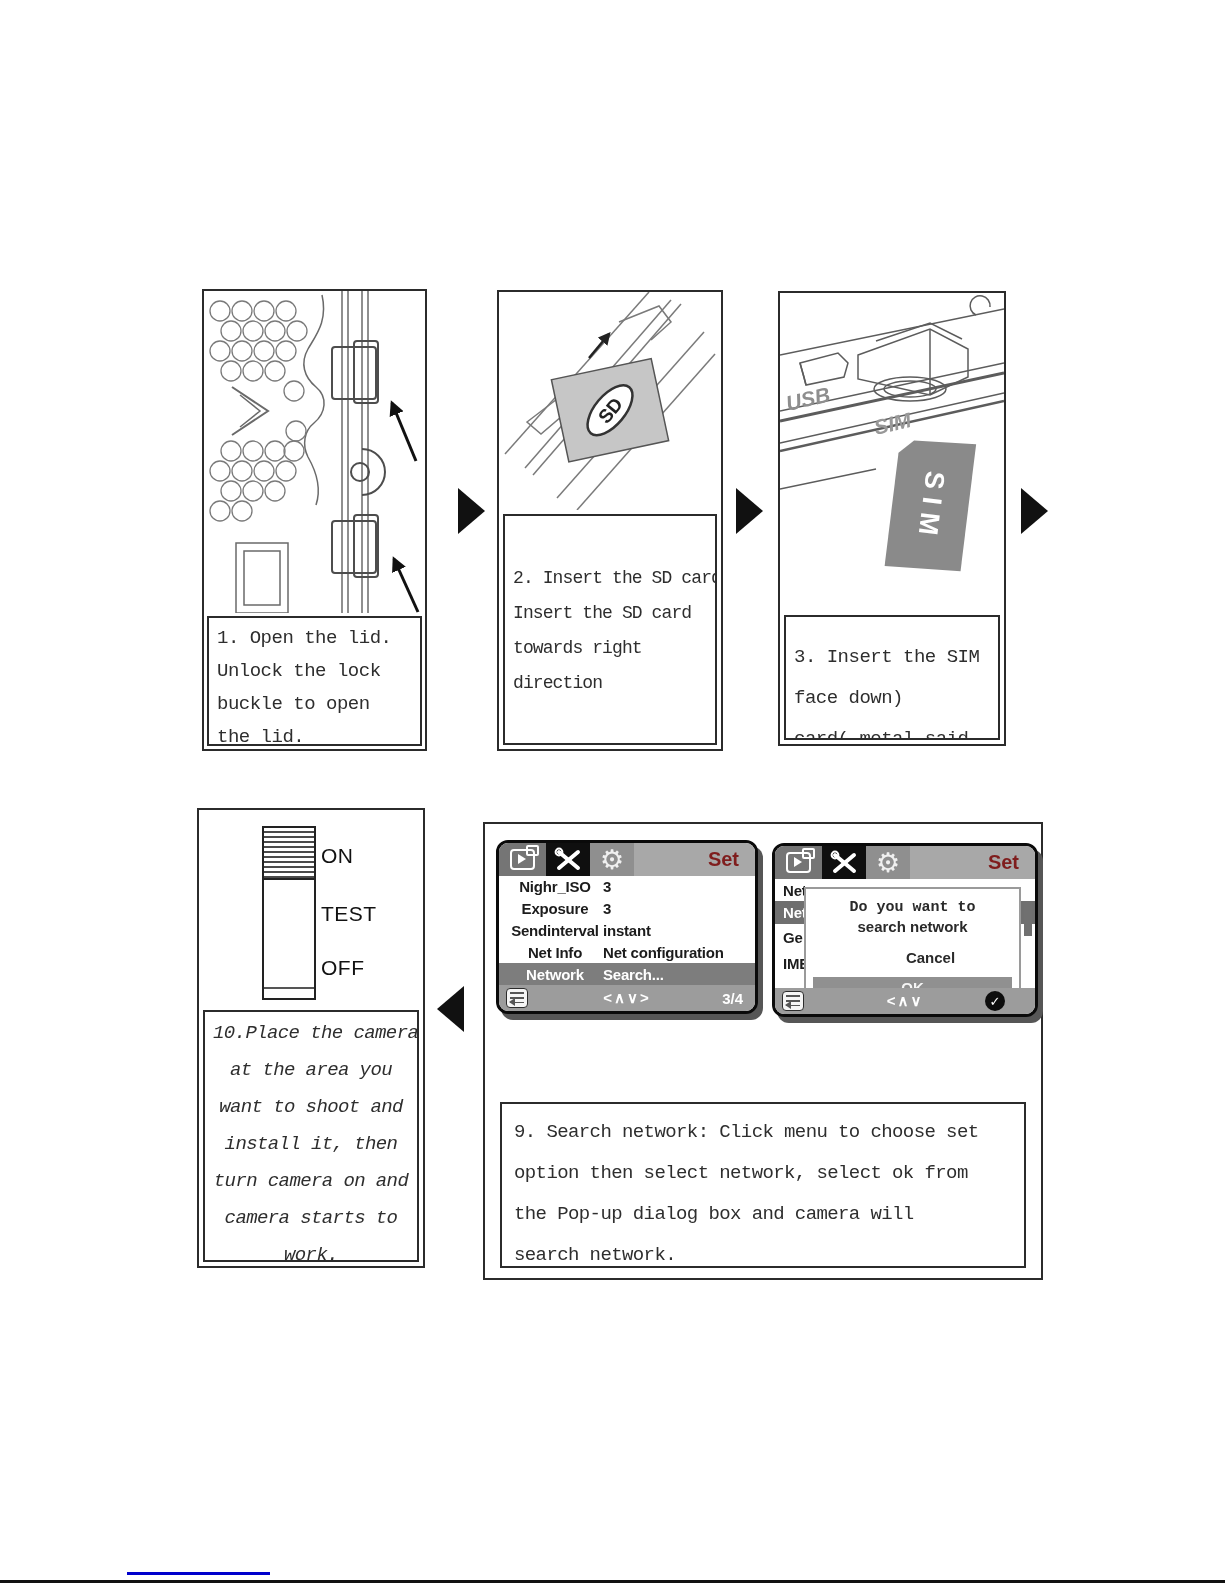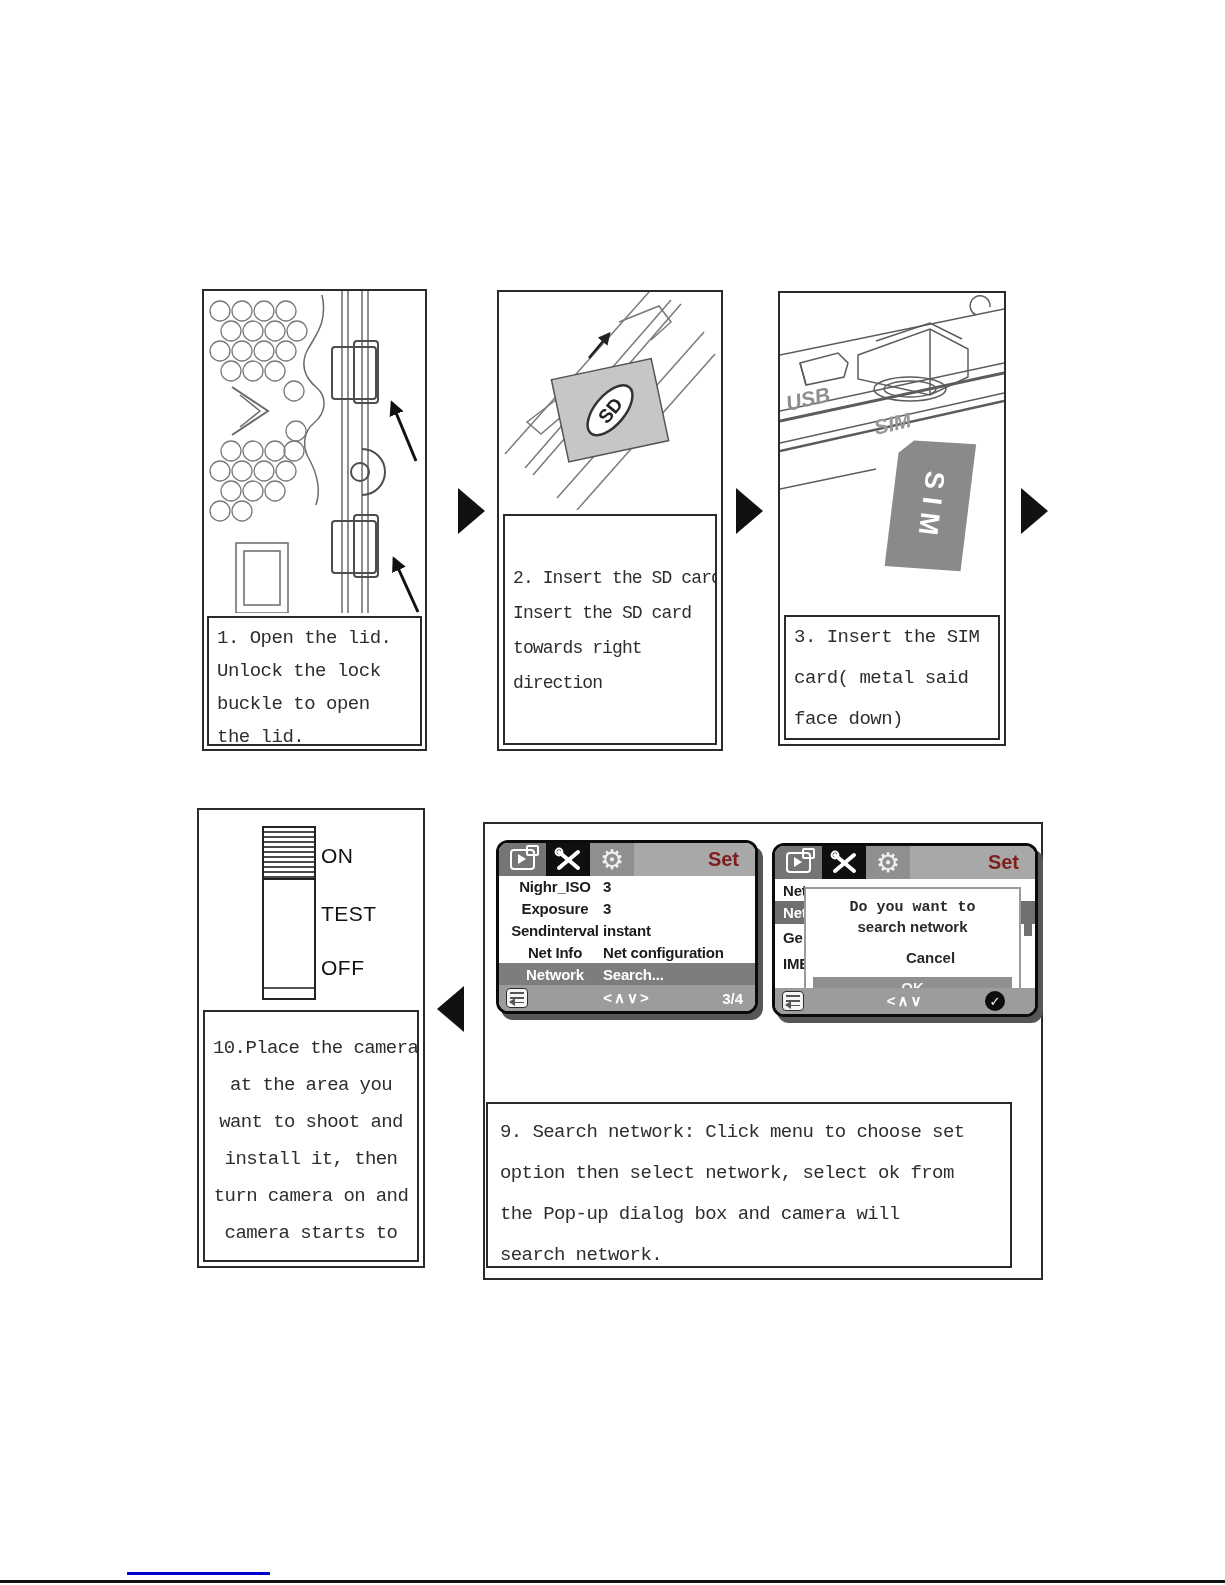--- a/index.html
+++ b/index.html
@@ -6,23 +6,23 @@
   .page{position:relative;width:1225px;height:1585px;background:#fff;overflow:hidden;
         font-family:"Liberation Sans",sans-serif;}
   
   .panel{position:absolute;border:2px solid #2b2b2b;background:#fff;box-sizing:border-box;}
   .cap{position:absolute;border:2px solid #2b2b2b;background:#fff;box-sizing:border-box;overflow:hidden;}
   .mono{font-family:"Liberation Mono","DejaVu Sans Mono",monospace;color:#2e2e2e;}
   .cl{white-space:nowrap;}
   
   .cap1{left:3px;right:3px;top:325px;bottom:3px;padding:4px 8px;font-size:19px;line-height:33px;letter-spacing:-0.5px;}
   .cap2{left:4px;right:4px;top:222px;bottom:4px;padding:45px 2px 4px 8px;font-size:18px;line-height:35px;letter-spacing:-0.9px;}
-  .cap3{left:4px;right:4px;top:322px;bottom:4px;padding:0 8px;font-size:19px;line-height:41px;letter-spacing:-0.5px;}
-  .cap10{left:4px;right:4px;top:200px;bottom:4px;padding:18px 8px;font-size:19px;line-height:37px;letter-spacing:-0.6px;}
-  .cap9{position:absolute;left:1px;top:278px;width:526px;height:166px;border:2px solid #2b2b2b;
+  .cap3{left:4px;right:4px;top:322px;bottom:4px;padding:20px 8px;font-size:19px;line-height:41px;letter-spacing:-0.5px;}
+  .cap10{left:4px;right:4px;top:200px;bottom:4px;padding:3px 8px;font-size:19px;line-height:37px;letter-spacing:-0.6px;font-style:italic;}
+  .cap9{position:absolute;left:15px;top:278px;width:526px;height:166px;border:2px solid #2b2b2b;
         padding:8px 12px;font-size:19px;line-height:41px;letter-spacing:-0.6px;box-sizing:border-box;overflow:hidden;}
   
   .arr-r{position:absolute;width:0;height:0;border-top:23px solid transparent;
          border-bottom:23px solid transparent;border-left:27px solid #111;}
   .arr-l{position:absolute;width:0;height:0;border-top:23px solid transparent;
          border-bottom:23px solid transparent;border-right:27px solid #111;}
   
   .sw-outer{position:absolute;left:63px;top:16px;width:50px;height:170px;border:2px solid #222;background:#fff;}
   .sw-knob{position:absolute;left:0;top:0;width:100%;height:50px;border-bottom:2px solid #222;
            background:repeating-linear-gradient(to bottom,#fff 0 3px,#4a4a4a 3px 5px);}
@@ -211,22 +211,22 @@
       </g>
       <text x="8" y="118" transform="rotate(-13 8 118)" font-size="21" font-weight="bold" font-style="italic" fill="#8e8e8e" font-family="Liberation Sans, sans-serif">USB</text>
       <text x="96" y="142" transform="rotate(-13 96 142)" font-size="21" font-weight="bold" font-style="italic" fill="#989898" font-family="Liberation Sans, sans-serif">SIM</text>
       <g transform="rotate(7 150 215)">
         <path d="M126,150 L188,146 L188,274 L112,278 L112,164 z" fill="#8a8a8a"></path>
         <text x="150" y="222" transform="rotate(90 150 214)" text-anchor="middle" font-size="27" font-weight="bold" fill="#fff" letter-spacing="8" font-family="Liberation Sans, sans-serif">SIM</text>
       </g>
     </svg>
     <div class="cap mono cap3">
       <div class="cl">3. Insert the SIM</div>
+      <div class="cl">face down)</div>
       <div class="cl">card( metal said</div>
-      <div class="cl">face down)</div>
     </div>
   </div>
 
   <div class="arr-r" style="left:1021px;top:488px;"></div>
 
   <div class="panel" style="left:197px;top:808px;width:228px;height:460px;text-align:center;">
     <div>
       <div class="sw-outer">
         <div class="sw-knob"></div>
         <div class="sw-foot"></div>

